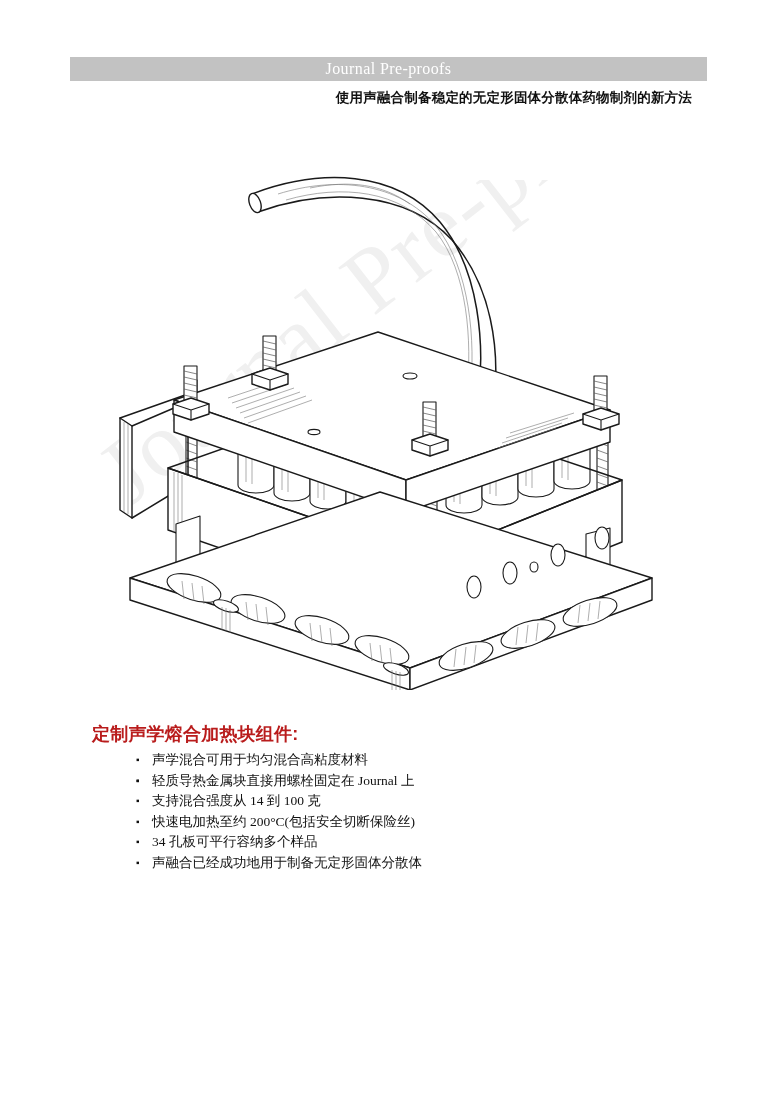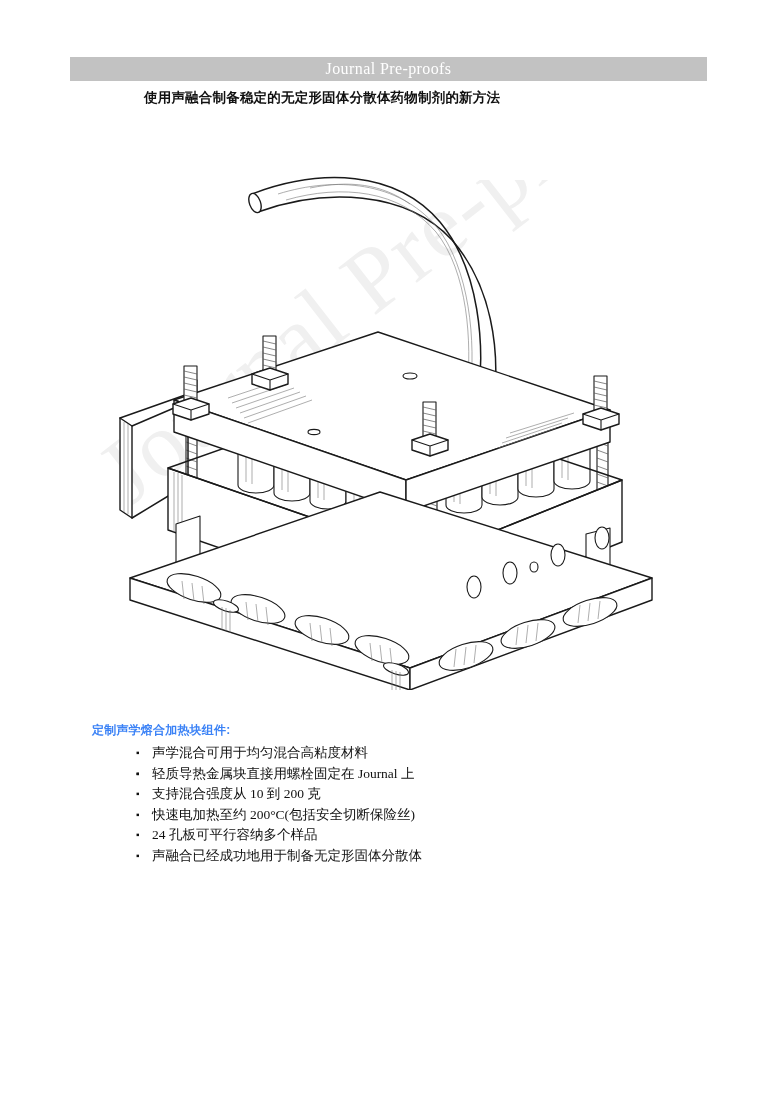--- a/index.html
+++ b/index.html
@@ -36,29 +36,30 @@
     font-family: "Liberation Serif", "DejaVu Serif", serif;
     font-size: 16px;
     color: #ffffff;
     letter-spacing: 0.4px;
     line-height: 1;
   }
 
   
   #article-title {
     position: absolute;
-    left: 144px;
+    left: 132px;
     top: 89px;
     width: 560px;
     font-family: "DejaVu Sans", "Liberation Sans", sans-serif;
     font-size: 13.5px;
     font-weight: bold;
     color: #111111;
     letter-spacing: 0.2px;
     white-space: nowrap;
+    text-align: right;
   }
 
   
   #figure-wrap {
     position: absolute;
     left: 110px;
     top: 150px;
     width: 570px;
     height: 540px;
   }
@@ -89,23 +90,23 @@
 
   
   #caption-block {
     position: absolute;
     left: 92px;
     top: 722px;
     width: 600px;
   }
   #caption-heading {
     font-family: Liberation Sans, sans-serif;
-    font-size: 12px;
+    font-size: 18px;
     font-weight: bold;
-    color: #3b82f6;
+    color: #b91c1c;
     margin: 0 0 4px 0;
     letter-spacing: 0.2px;
   }
   #bullet-list {
     list-style: none;
     margin: 0;
     padding: 0;
   }
   #bullet-list li {
     position: relative;
@@ -498,29 +499,29 @@
       </li>
       <li>
         <span class="bullet-marker">▪</span>
       </li>
       <li>
         <span class="bullet-marker">▪</span>
         <span>轻质导热金属块直接用螺栓固定在 Journal 上</span>
       </li>
       <li>
         <span class="bullet-marker">▪</span>
-        <span>支持混合强度从 10 到 200 克</span>
+        <span>支持混合强度从 14 到 100 克</span>
       </li>
       <li>
         <span class="bullet-marker">▪</span>
         <span>快速电加热至约 200°C(包括安全切断保险丝)</span>
       </li>
       <li>
         <span class="bullet-marker">▪</span>
-        <span>24 孔板可平行容纳多个样品</span>
+        <span>34 孔板可平行容纳多个样品</span>
       </li>
       <li>
         <span class="bullet-marker">▪</span>
         <span>声融合已经成功地用于制备无定形固体分散体</span>
       </li>
     </ul>
   </div>
 
   <div id="page-number">37</div>
 

